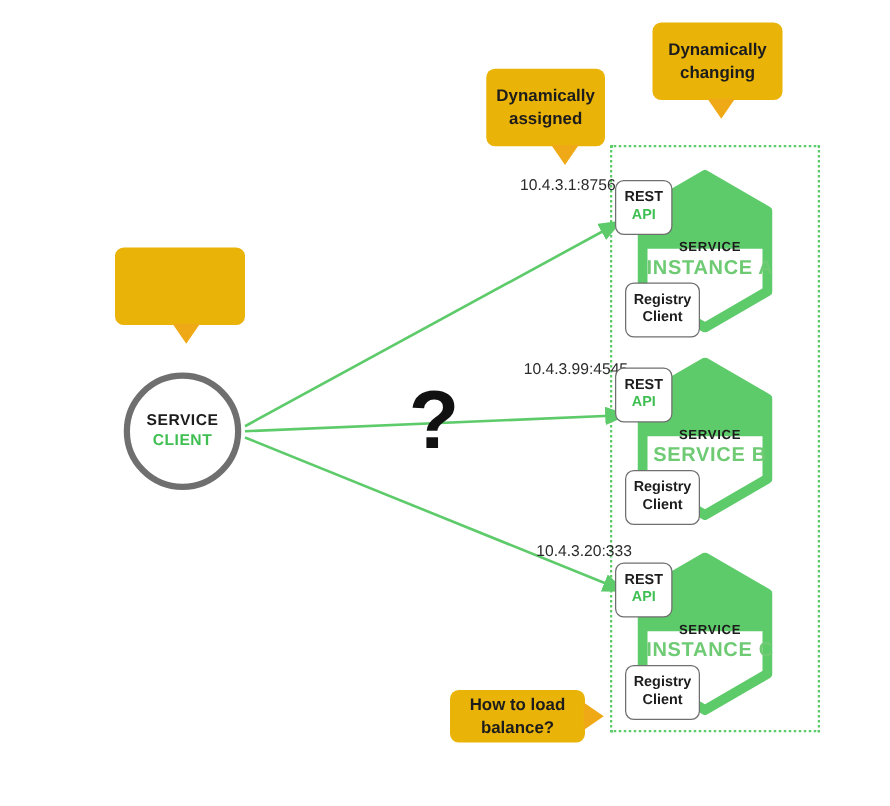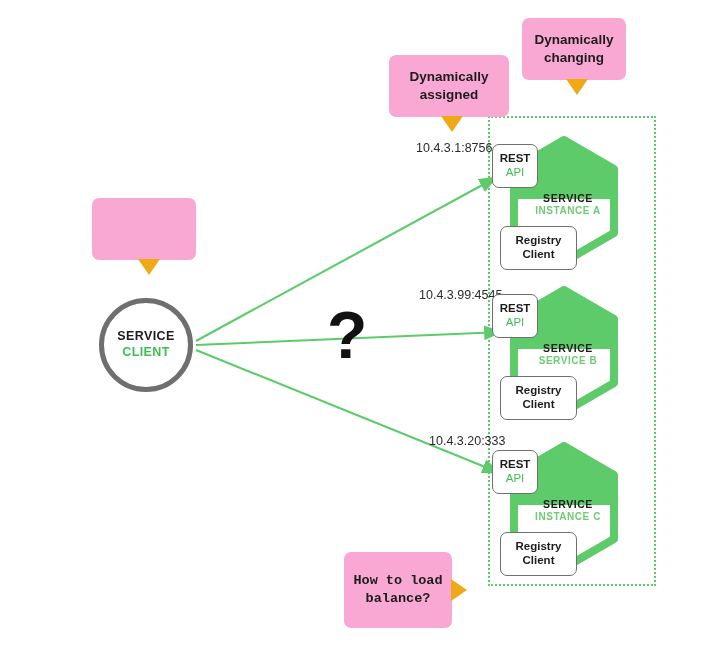--- a/index.html
+++ b/index.html
@@ -35,21 +35,21 @@
   .wires {
     position: absolute;
     left: 0; top: 0;
     width: 712px; height: 645px;
     pointer-events: none;
   }
 
   
   .callout {
     position: absolute;
-    background: #f9a8d4;
+    background: #eab308;
     border-radius: 7px;
     color: #1c1c1c;
     font-weight: bold;
     font-size: 13.5px;
     line-height: 1.33;
     text-align: center;
     display: flex;
     align-items: center;
     justify-content: center;
     box-sizing: border-box;
@@ -72,27 +72,27 @@
     top: 50%;
     margin-top: -11px;
     border-top: 11px solid transparent;
     border-bottom: 11px solid transparent;
     border-left: 16px solid #EFA917;
   }
 
   #callout-client     { left: 92px;  top: 198px; width: 104px; height: 62px; }
   #callout-client .tail-down { left: 46px; }
 
-  #callout-assigned   { left: 389px; top: 55px;  width: 120px; height: 62px; }
+  #callout-assigned   { left: 389px; top: 55px;  width: 95px; height: 62px; }
   #callout-assigned .tail-down { left: 52px; }
 
   #callout-changing   { left: 522px; top: 18px;  width: 104px; height: 62px; }
   #callout-changing .tail-down { left: 44px; }
 
-  #callout-balance    { left: 344px; top: 552px; width: 108px; height: 76px; font-family: Liberation Mono, monospace; }
+  #callout-balance    { left: 360px; top: 552px; width: 108px; height: 42px; }
 
   
   .service-client {
     position: absolute;
     left: 99px;
     top: 298px;
     width: 94px;
     height: 94px;
     border: 5px solid #6F6F6F;
     border-radius: 50%;
@@ -156,21 +156,21 @@
   }
   .hex-label .t1 {
     display: block;
     font-size: 10.5px;
     font-weight: bold;
     letter-spacing: 0.55px;
     color: #1c1c1c;
   }
   .hex-label .t2 {
     display: block;
-    font-size: 10px;
+    font-size: 16px;
     font-weight: bold;
     letter-spacing: 0.55px;
     color: #6ECB74;
   }
 
   .wbox {
     position: absolute;
     background: #ffffff;
     border: 1.6px solid #6F6F6F;
     border-radius: 7px;
@@ -187,27 +187,27 @@
     width: 46px;
     height: 44px;
   }
   .rest-box .r1 {
     font-size: 11.5px;
     font-weight: bold;
     color: #1c1c1c;
   }
   .rest-box .r2 {
     font-size: 11.5px;
-    font-weight: normal;
+    font-weight: bold;
     color: #3FBF52;
   }
   .reg-box {
     left: 8px;
     top: 92px;
-    width: 77px;
+    width: 60px;
     height: 44px;
   }
   .reg-box span {
     font-size: 11.5px;
     font-weight: bold;
     color: #1c1c1c;
   }
 
   
   .ip-label {

